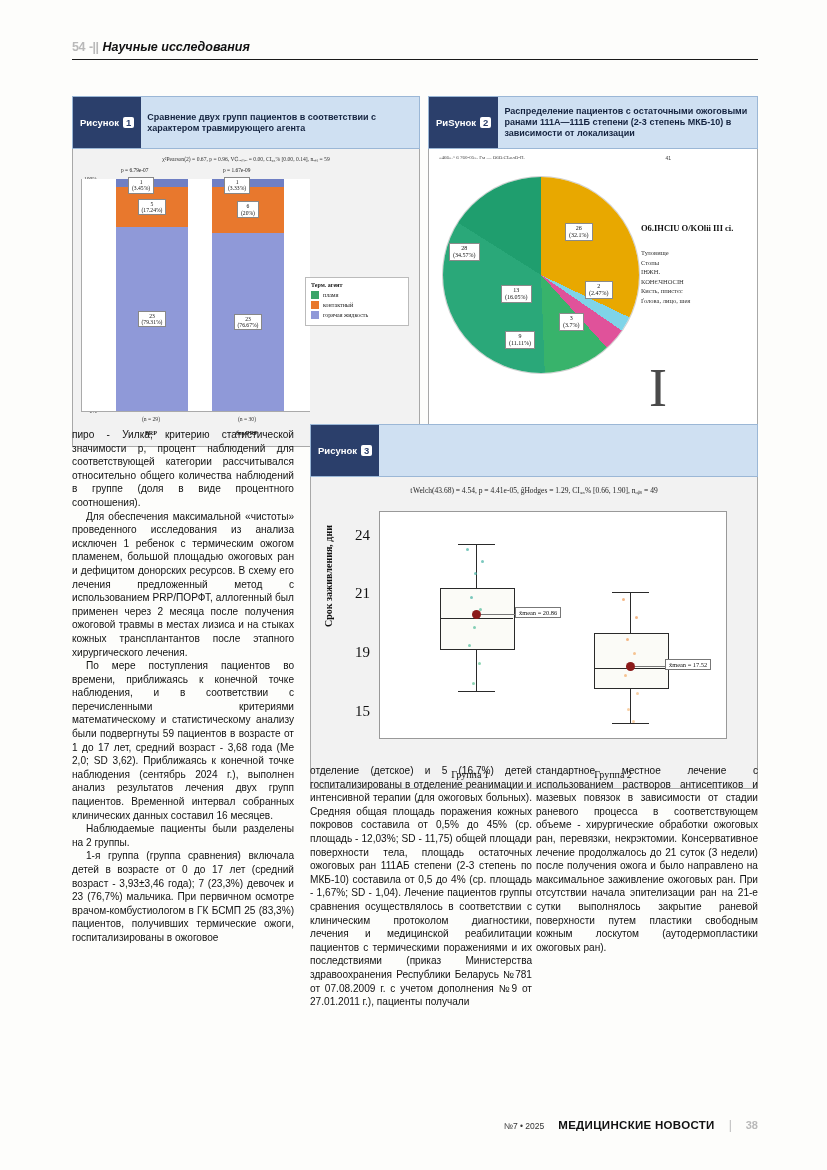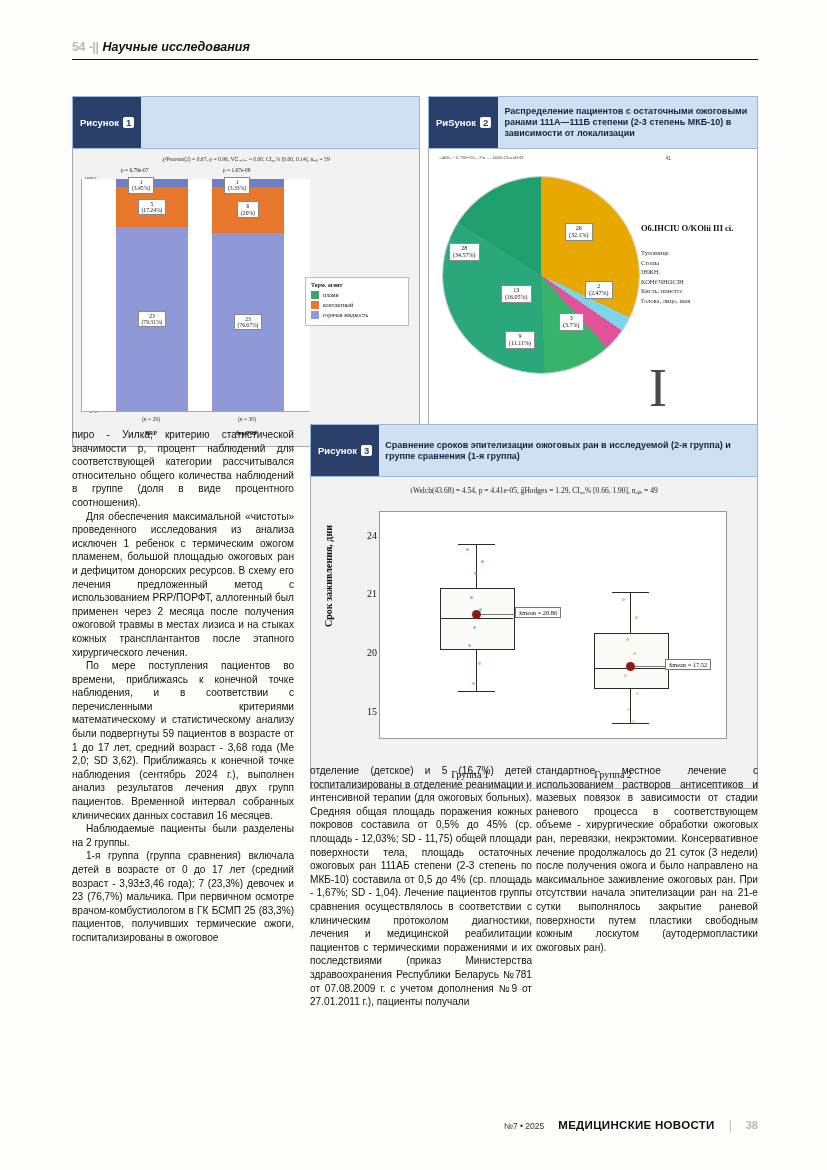--- a/index.html
+++ b/index.html
@@ -192,21 +192,21 @@
   .f3-plot {
     position: absolute; left: 68px; top: 34px; width: 346px; height: 226px;
     background: #fff; border: 1px solid #999;
   }
   .f3-ylab {
     position: absolute; left: 12px; top: 150px; transform: rotate(-90deg);
     transform-origin: left top; font-size: 10px; color: #111; font-weight: bold;
     font-family: "Liberation Serif", serif; white-space: nowrap;
   }
   .f3-ytick {
-    position: absolute; left: 56px; font-size: 10px; color: #111;
+    position: absolute; left: 44px; font-size: 15px; color: #111;
     transform: translateY(-50%); font-family: "Liberation Serif", serif;
   }
   .f3-xtick {
     position: absolute; bottom: 8px; font-size: 10px; color: #111;
     font-family: "Liberation Serif", serif; text-align: center; width: 90px;
   }
   .f3-box { position: absolute; border: 1.2px solid #2a2a2a; background: #fbfbf7; }
   .f3-line { position: absolute; background: #2a2a2a; }
   .f3-mean { position: absolute; width: 9px; height: 9px; border-radius: 50%; background: #8b1a1a; }
   .f3-meanlab {
@@ -253,20 +253,21 @@
     </div>
     <div class="rule"></div>
   </div>
 
   <div class="fig" id="fig1">
     <div class="fig-caption">
       <div class="tag">
         <span>Рисунок</span>
         <span class="num">1</span>
       </div>
+      <div class="cap-text">Сравнение двух групп пациентов в соответствии с характером травмирующего агента</div>
     </div>
     <div class="fig-body">
       <div class="f1-stats">χ²Pearson(2) = 0.67, p = 0.96, VᏟᵣₐₘₑᵣ = 0.00, CI₉₅% [0.00, 0.14], nₒᵦₛ = 59</div>
       <div class="f1-p" style="left:48px; top:18px;">p = 6.79e-07</div>
       <div class="f1-p" style="left:150px; top:18px;">p = 1.67e-09</div>
 
       <div class="f1-yaxis">
         <div class="f1-ytick" style="top:0px;">100%</div>
         <div class="f1-ytick" style="top:23.2px;">90%</div>
         <div class="f1-ytick" style="top:46.4px;">80%</div>
@@ -404,30 +405,29 @@
       <div class="f2-ibar">I</div>
     </div>
   </div>
 
   <div class="fig" id="fig3">
     <div class="fig-caption">
       <div class="tag">
         <span>Рисунок</span>
         <span class="num">3</span>
       </div>
-      <div class="cap-text">Сравнение сроков эпителизации ожоговых ран в исследуемой (2-я группа) и группе сравнения (1-я группа)</div>
     </div>
     <div class="fig-body">
       <div class="f3-stats">t Welch(43.68) = 4.54, p = 4.41e-05, ĝHodges = 1.29, CI₉₅% [0.66, 1.90], nₒᵦₛ = 49</div>
 
       <div class="f3-ylab">Срок заживления, дни</div>
 
       <div class="f3-ytick" style="top:58px;">24</div>
       <div class="f3-ytick" style="top:116px;">21</div>
-      <div class="f3-ytick" style="top:175px;">20</div>
+      <div class="f3-ytick" style="top:175px;">19</div>
       <div class="f3-ytick" style="top:234px;">15</div>
 
       <div class="f3-plot">
 
         <div class="f3-line" style="left:96px; top:32px; width:1.2px; height:44px;"></div>
         <div class="f3-line" style="left:96px; top:136px; width:1.2px; height:44px;"></div>
 
         <div class="f3-box" style="left:60px; top:76px; width:73px; height:60px;"></div>
 
         <div class="f3-line" style="left:60px; top:106px; width:73px; height:1.4px;"></div>

